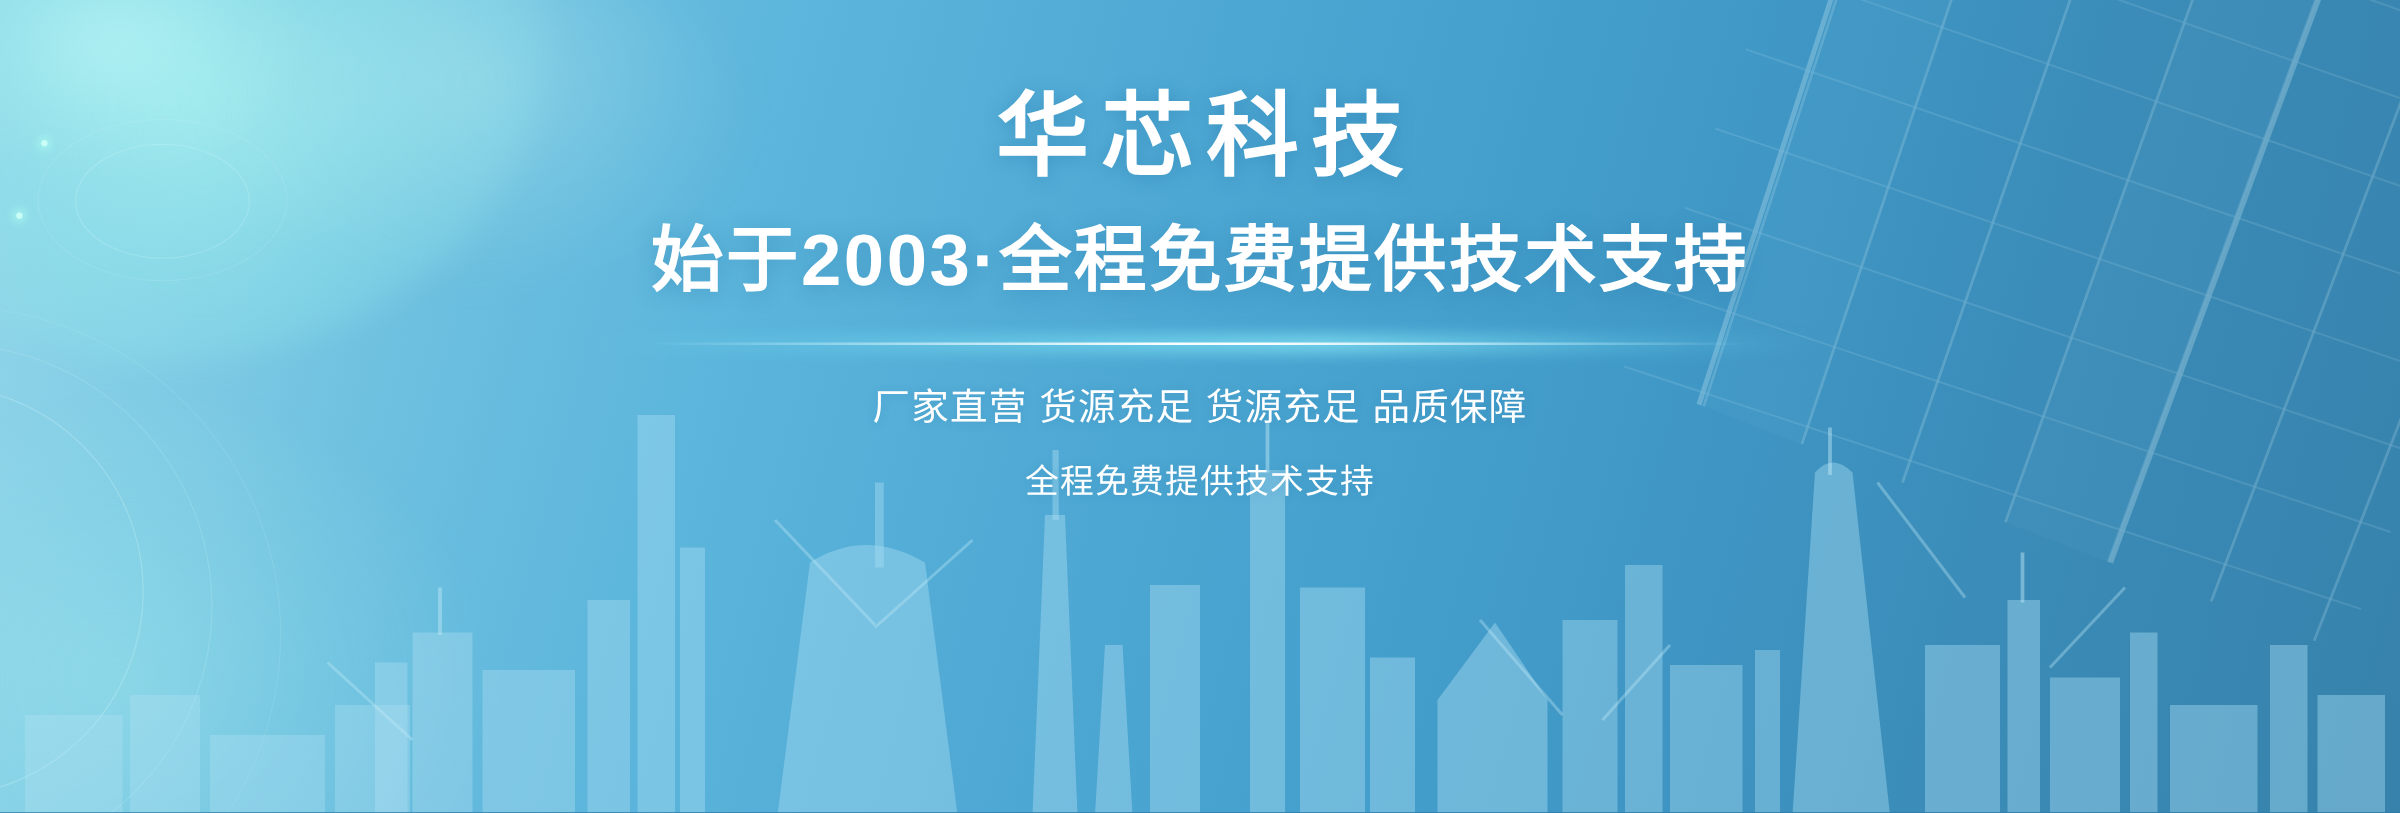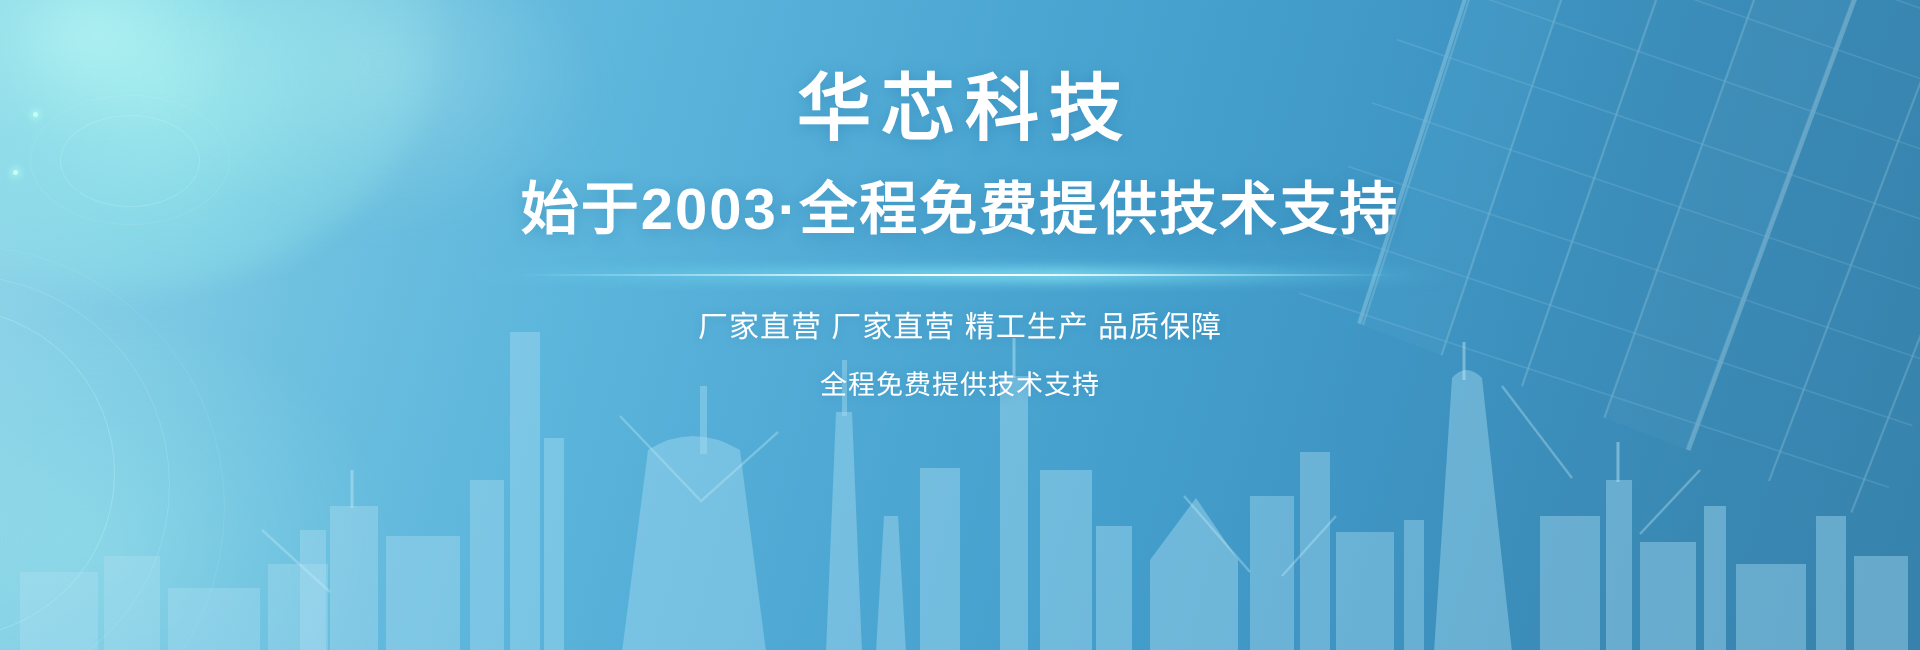--- a/index.html
+++ b/index.html
@@ -323,18 +323,18 @@
 
     <div class="title">华芯科技</div>
 
     <div class="subtitle">始于2003·全程免费提供技术支持</div>
 
     <div class="divider">
       <div class="halo"></div>
       <div class="core"></div>
     </div>
 
-    <div class="tagline">厂家直营 厂家直营 精工生产 品质保障</div>
+    <div class="tagline">厂家直营 货源充足 货源充足 品质保障</div>
 
     <div class="support">全程免费提供技术支持</div>
 
   </div>
 </div>
 
 </body></html>

